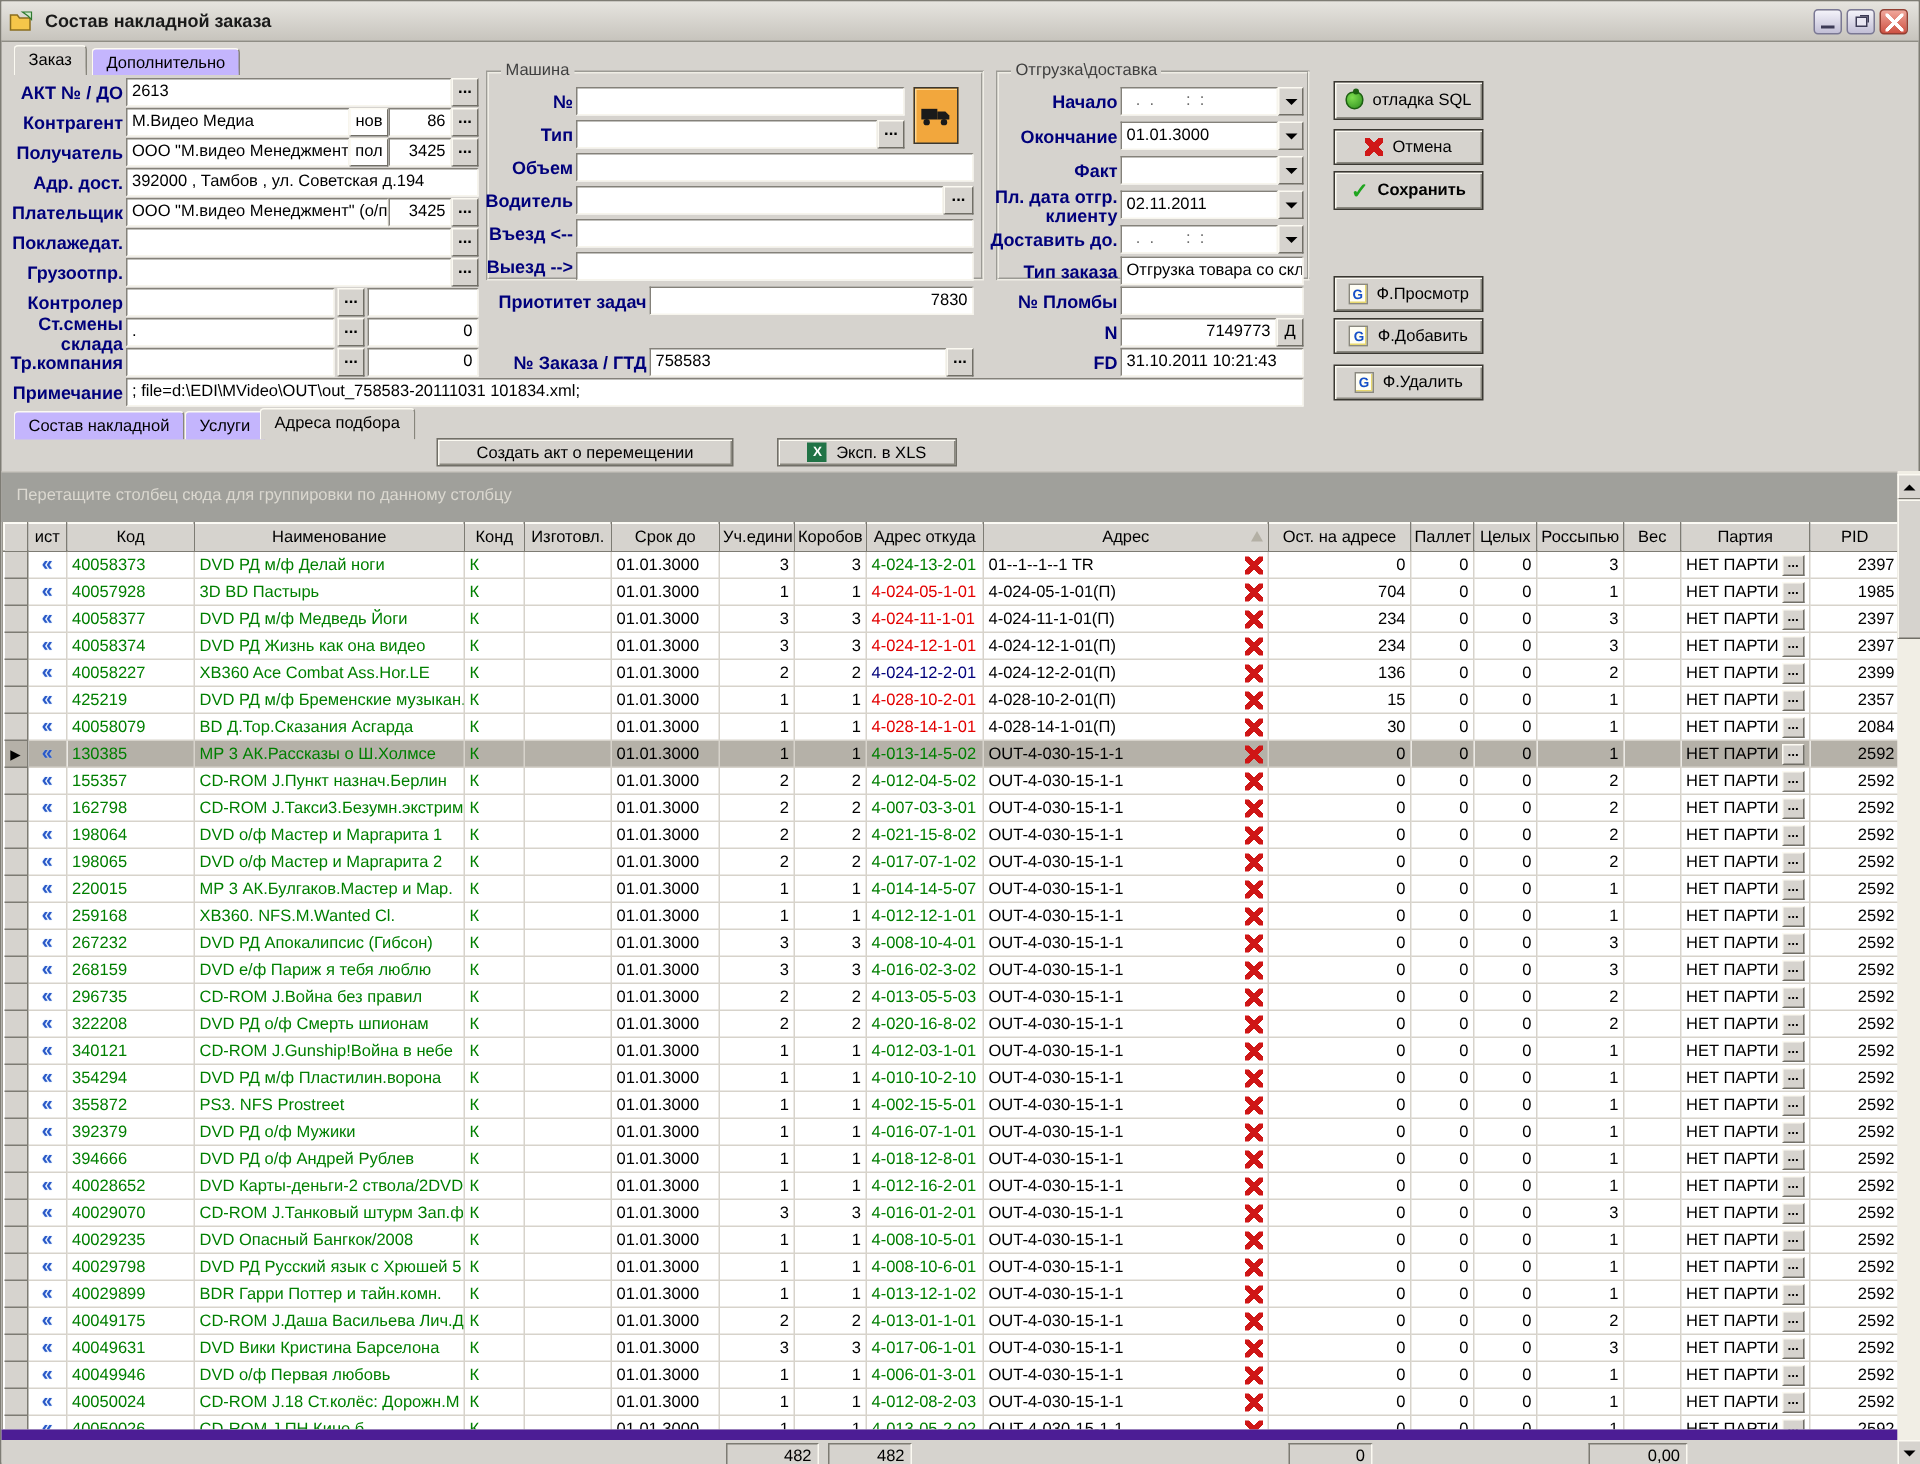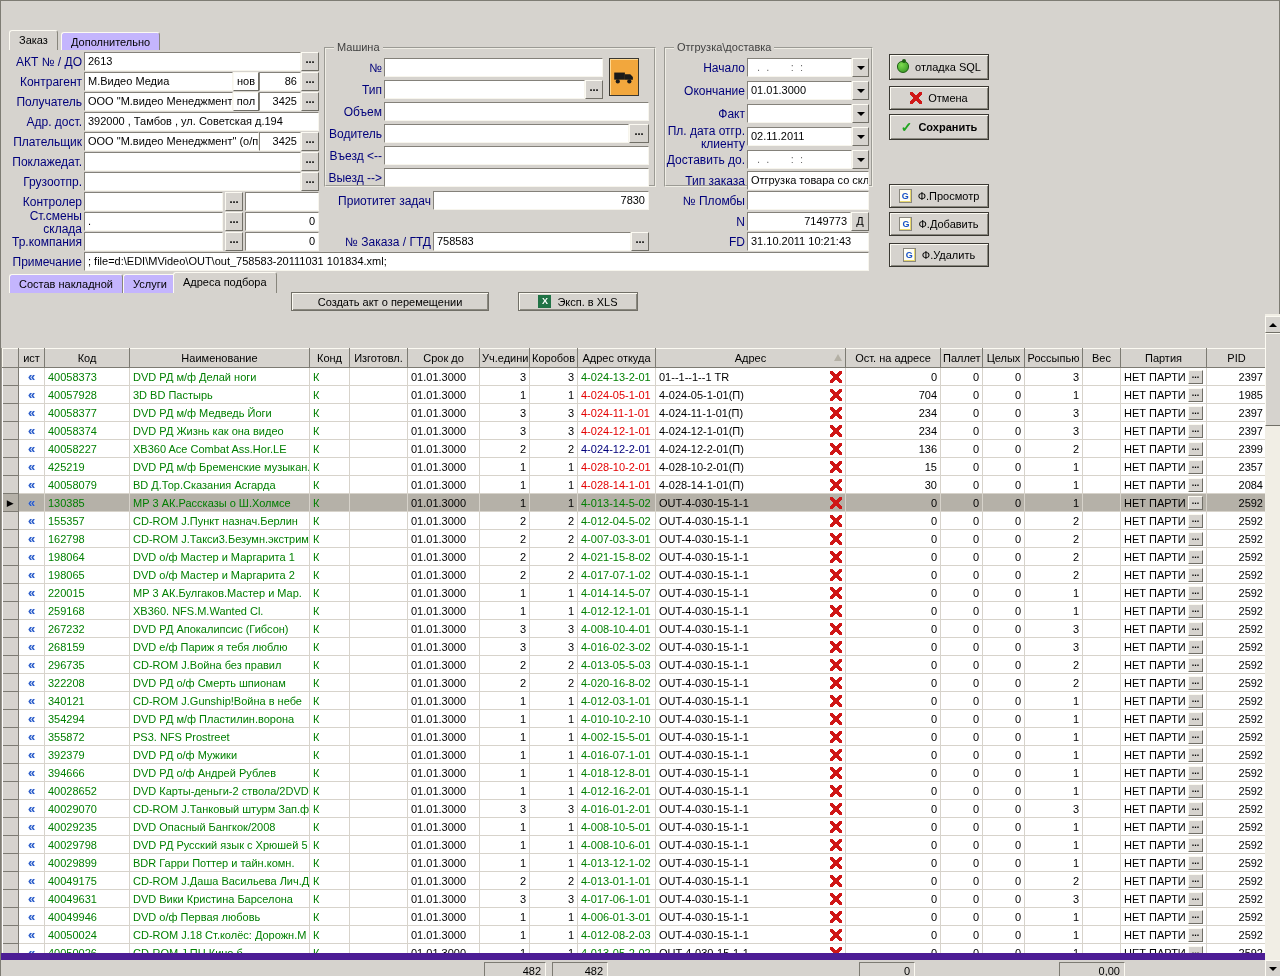--- a/index.html
+++ b/index.html
@@ -13,21 +13,21 @@
 .winbtn{width:19px;height:17px;border-radius:3px;border:1px solid #7a7894;background:linear-gradient(#f4f3fa,#c2bfd6);position:relative}
 .winbtn.close{border-color:#933f33;background:linear-gradient(#f0a79b,#ce5243)}
 .glyph-min{position:absolute;left:4px;bottom:3px;width:9px;height:2px;background:#3c3a55}
 .glyph-rest{position:absolute;left:5px;top:4px;width:8px;height:7px;border:1px solid #3c3a55;background:#e8e6f2;box-shadow:2px -2px 0 -1px #3c3a55}
 .glyph-x{position:absolute;left:3px;top:2px;width:12px;height:12px;background:linear-gradient(45deg,transparent 42%,#fff 42%,#fff 58%,transparent 58%),linear-gradient(135deg,transparent 42%,#fff 42%,#fff 58%,transparent 58%)}
 
 .tab{position:absolute;background:#d6d3ce;border:1px solid #87857c;border-bottom:none;border-top-color:#fcfaf2;border-left-color:#fcfaf2;border-radius:3px 3px 0 0;font-size:11px;padding:3px 9px;white-space:nowrap;color:#000}
 .tab.active{z-index:3;font-weight:400}
 .tab.back{background:#c4b5fd;z-index:1}
 
-.flbl{position:absolute;text-align:right;font-weight:400;color:#00007b;font-size:12px;line-height:13px}
+.flbl{position:absolute;text-align:right;font-weight:700;color:#00007b;font-size:12px;line-height:13px}
 .fld{position:absolute;height:19px;background:#fff;border:1px solid;border-color:#84817a #f7f5ed #f7f5ed #84817a;font-size:11px;padding:2px 3px;white-space:pre;overflow:hidden;color:#000}
 .fld.num{text-align:right}
 .fld.dim{color:#6e6e6e}
 .btn{position:absolute;background:#d6d3ce;border:1px solid;border-color:#fcfaf2 #716f67 #716f67 #fcfaf2;font-size:11px;text-align:center;color:#000;overflow:hidden}
 .btn.dots3{font-weight:700;line-height:13px}
 .tagbtn{line-height:16px;background:#ffffff}
 .arrowbtn{position:absolute;background:#d6d3ce;border:1px solid;border-color:#fcfaf2 #716f67 #716f67 #fcfaf2;display:flex;align-items:center;justify-content:center}
 .tri-down{width:0;height:0;border-left:4px solid transparent;border-right:4px solid transparent;border-top:4px solid #000}
 .tri-up{width:0;height:0;border-left:4px solid transparent;border-right:4px solid transparent;border-bottom:4px solid #000}
 .group{position:absolute;border:2px groove #efede5}
@@ -63,20 +63,38 @@
 
 .sb{position:absolute;left:1264px;top:313px;width:16px;height:663px;background:#f1eee5}
 .sbbtn{position:absolute;left:0;width:16px;height:17px;background:#d6d3ce;border:1px solid;border-color:#fcfaf2 #716f67 #716f67 #fcfaf2;display:flex;align-items:center;justify-content:center}
 .sbthumb{position:absolute;left:0;top:19px;width:16px;height:93px;background:#d6d3ce;border:1px solid;border-color:#fcfaf2 #716f67 #716f67 #fcfaf2}
 </style>
 </head>
 <body>
 
 <div class="win">
 
+  <div class="titlebar">
+    <svg width="17" height="15" viewBox="0 0 17 15">
+      <path d="M1 4 L1 13 L14 13 L14 5 L7 5 L5.5 3 L1 3 Z" fill="#f5c64a" stroke="#8a6d1f"></path>
+      <path d="M9 1 L15 1 L15 6 L12.5 3.5 Z" fill="#cfe8cf" stroke="#2e7a2e" stroke-width="0.8"></path>
+    </svg>
+    <span class="title">Состав накладной заказа</span>
+    <span class="winbtns">
+      <span class="winbtn">
+          <span class="glyph-min"></span>
+        </span>
+      <span class="winbtn">
+          <span class="glyph-rest"></span>
+        </span>
+      <span class="winbtn close">
+          <span class="glyph-x"></span>
+        </span>
+    </span>
+  </div>
 
   <div class="tab active" style="left:8px;top:29px;height:20px">Заказ</div>
   <div class="tab back" style="left:60px;top:31px;height:18px">Дополнительно</div>
 
   <div class="flbl" style="left:0;top:55px;width:81px">АКТ № / ДО</div>
   <div class="fld" style="left:83px;top:51px;width:217px">2613</div>
   <div class="btn dots3" style="left:300px;top:51px;width:18px;height:19px">...</div>
 
   <div class="flbl" style="left:0;top:75px;width:81px">Контрагент</div>
   <div class="fld" style="left:83px;top:71px;width:149px">М.Видео Медиа</div>
@@ -226,20 +244,23 @@
   <div class="tab active" style="left:172px;top:271px;height:21px">Адреса подбора</div>
 
   <div class="bigbtn" style="left:290px;top:291px;width:198px;height:19px;border-color:#716f67">
     <span>Создать акт о перемещении</span>
   </div>
   <div class="bigbtn" style="left:517px;top:291px;width:120px;height:19px;border-color:#716f67">
     <span class="ico-xls">X</span>
       <span>Эксп. в XLS</span>
   </div>
 
+  <div class="groupband">
+    <span>Перетащите столбец сюда для группировки по данному столбцу</span>
+  </div>
 
   <div id="gridwrap">
     <table id="grid-table">
       <colgroup id="grid-cols">
           <col style="width: 16px;">
           <col style="width: 26px;">
           <col style="width: 85px;">
           <col style="width: 180px;">
           <col style="width: 40px;">
           <col style="width: 58px;">

